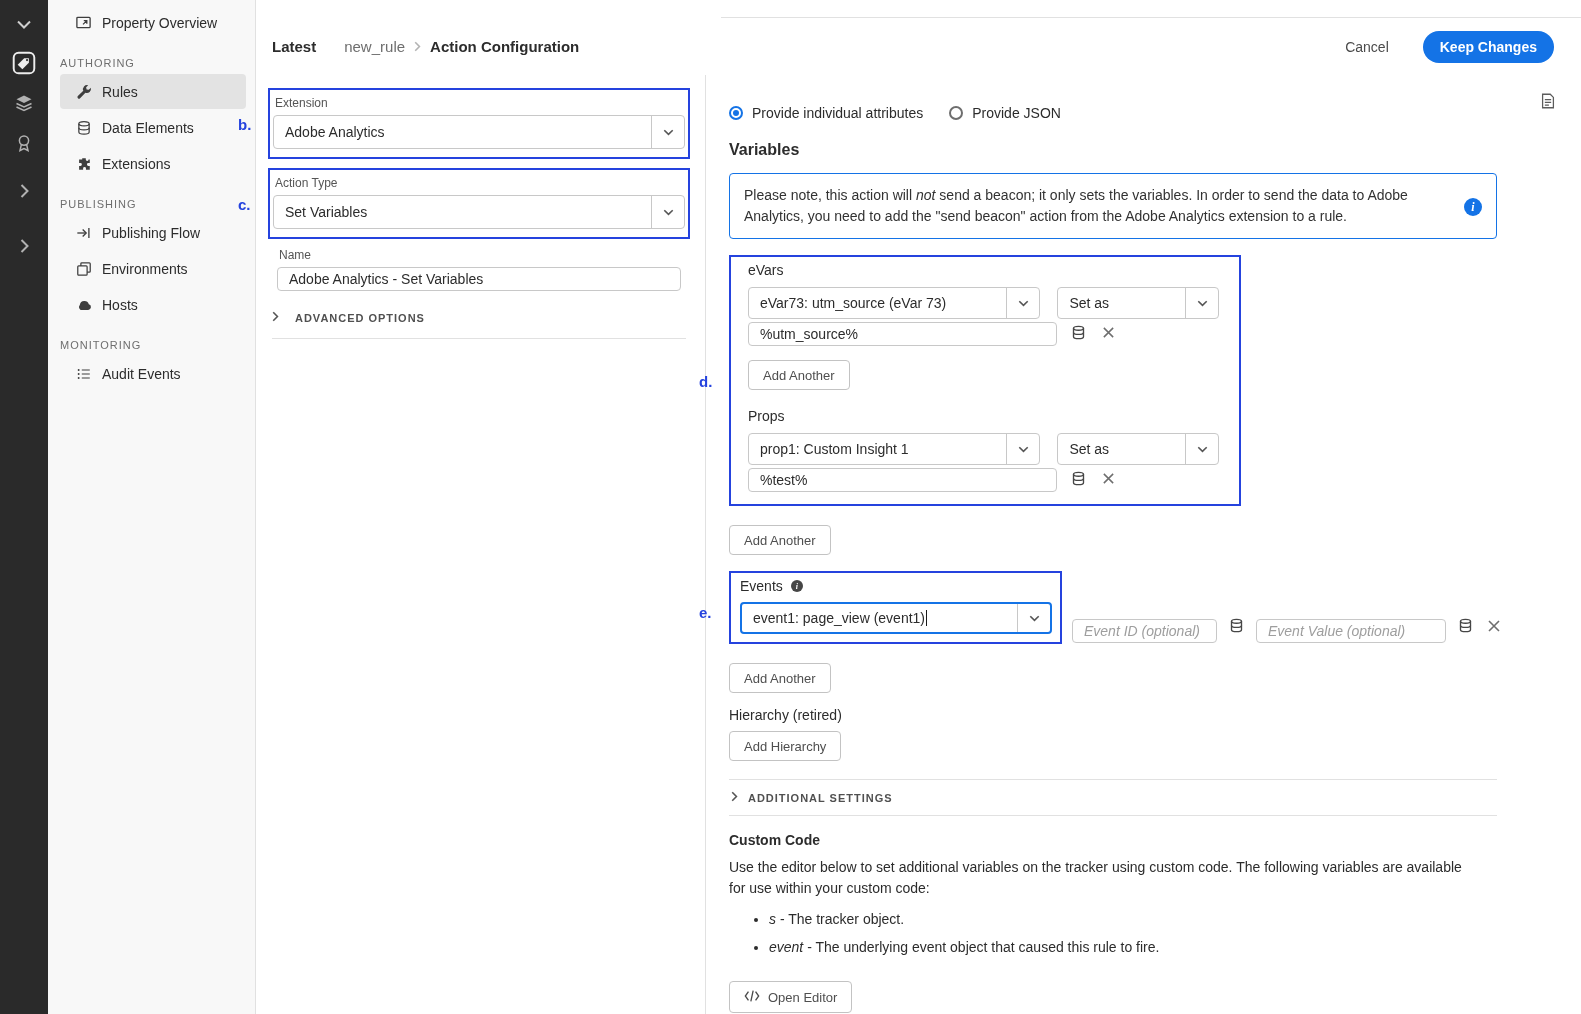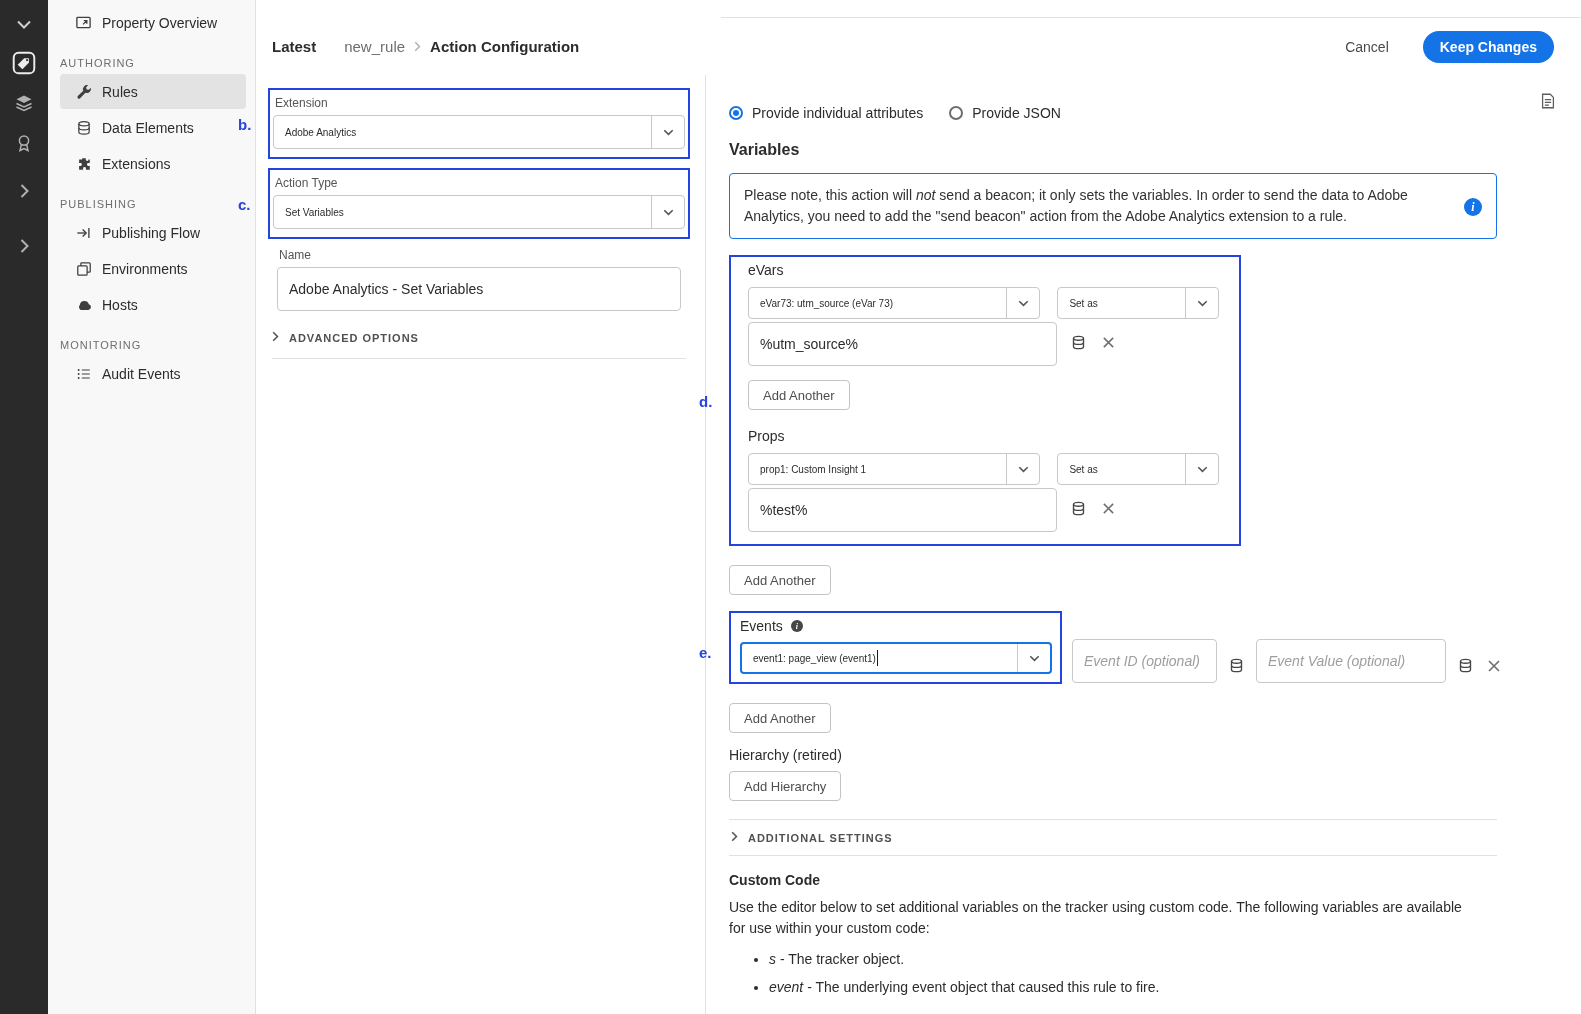--- a/index.html
+++ b/index.html
@@ -51,27 +51,27 @@
 
   .content{flex:1;display:flex;min-height:0}
 
   
   .form-col{width:449px;flex:none;padding:13px 15px 0 12px}
   .anno-wrap{position:relative}
   .anno-letter{position:absolute;left:-30px;top:50%;transform:translateY(-50%);color:var(--annotation);font-weight:700;font-size:15px}
   .anno-box{border:2px solid var(--annotation);padding:6px 3px 8px 3px;margin-bottom:9px;background:#fff}
   .field-label{display:block;font-size:12px;color:#555;margin:0 0 5px 2px}
   .combo{display:flex;align-items:stretch;border:1px solid var(--field-border);border-radius:4px;background:#fff;height:34px;cursor:pointer}
-  .combo .cv{flex:1;display:flex;align-items:center;padding:0 11px;font-size:10px;color:var(--text);white-space:nowrap;overflow:hidden}
+  .combo .cv{flex:1;display:flex;align-items:center;padding:0 11px;font-size:14px;color:var(--text);white-space:nowrap;overflow:hidden}
   .combo .cc{width:33px;flex:none;border-left:1px solid var(--field-border);display:flex;align-items:center;justify-content:center}
   .plain-field{margin:8px 9px 0}
-  .text-input{border:1px solid var(--field-border);border-radius:4px;font:inherit;font-size:14px;color:var(--text);padding:0 11px;background:#fff;height:44px;outline:none}
+  .text-input{border:1px solid var(--field-border);border-radius:4px;font:inherit;font-size:14px;color:var(--text);padding:0 11px;background:#fff;height:24px;outline:none}
   .text-input::placeholder{color:#9e9e9e;font-style:italic}
   .name-input{width:100%}
-  .adv-row{margin:18px 4px 0;padding:2px 0 14px 0;border-bottom:1px solid var(--border);display:flex;gap:10px;align-items:center;font-size:11px;letter-spacing:.09em;font-weight:700;color:#505050;cursor:pointer}
+  .adv-row{margin:18px 4px 0;padding:2px 0 14px 0;border-bottom:1px solid var(--border);display:flex;gap:16px;align-items:center;font-size:11px;letter-spacing:.09em;font-weight:700;color:#505050;cursor:pointer}
 
   
   .right-col{flex:1;border-left:1px solid var(--border);padding:30px 84px 20px 23px;min-width:0}
   .radio-row{display:flex;align-items:center;gap:26px}
   .radio-option{display:flex;align-items:center;gap:9px;cursor:pointer;font-size:14px}
   .radio{width:14px;height:14px;border:2px solid var(--muted);border-radius:50%;position:relative;flex:none}
   .radio.checked{border-color:var(--accent)}
   .radio.checked::after{content:"";position:absolute;inset:2px;border-radius:50%;background:var(--accent)}
   .section-title{font-size:16px;font-weight:700;margin:20px 0 0}
   .notice{margin-top:14px;border:1px solid var(--accent);border-radius:4px;padding:11px 14px;display:flex;gap:14px;align-items:center;background:#fff}

